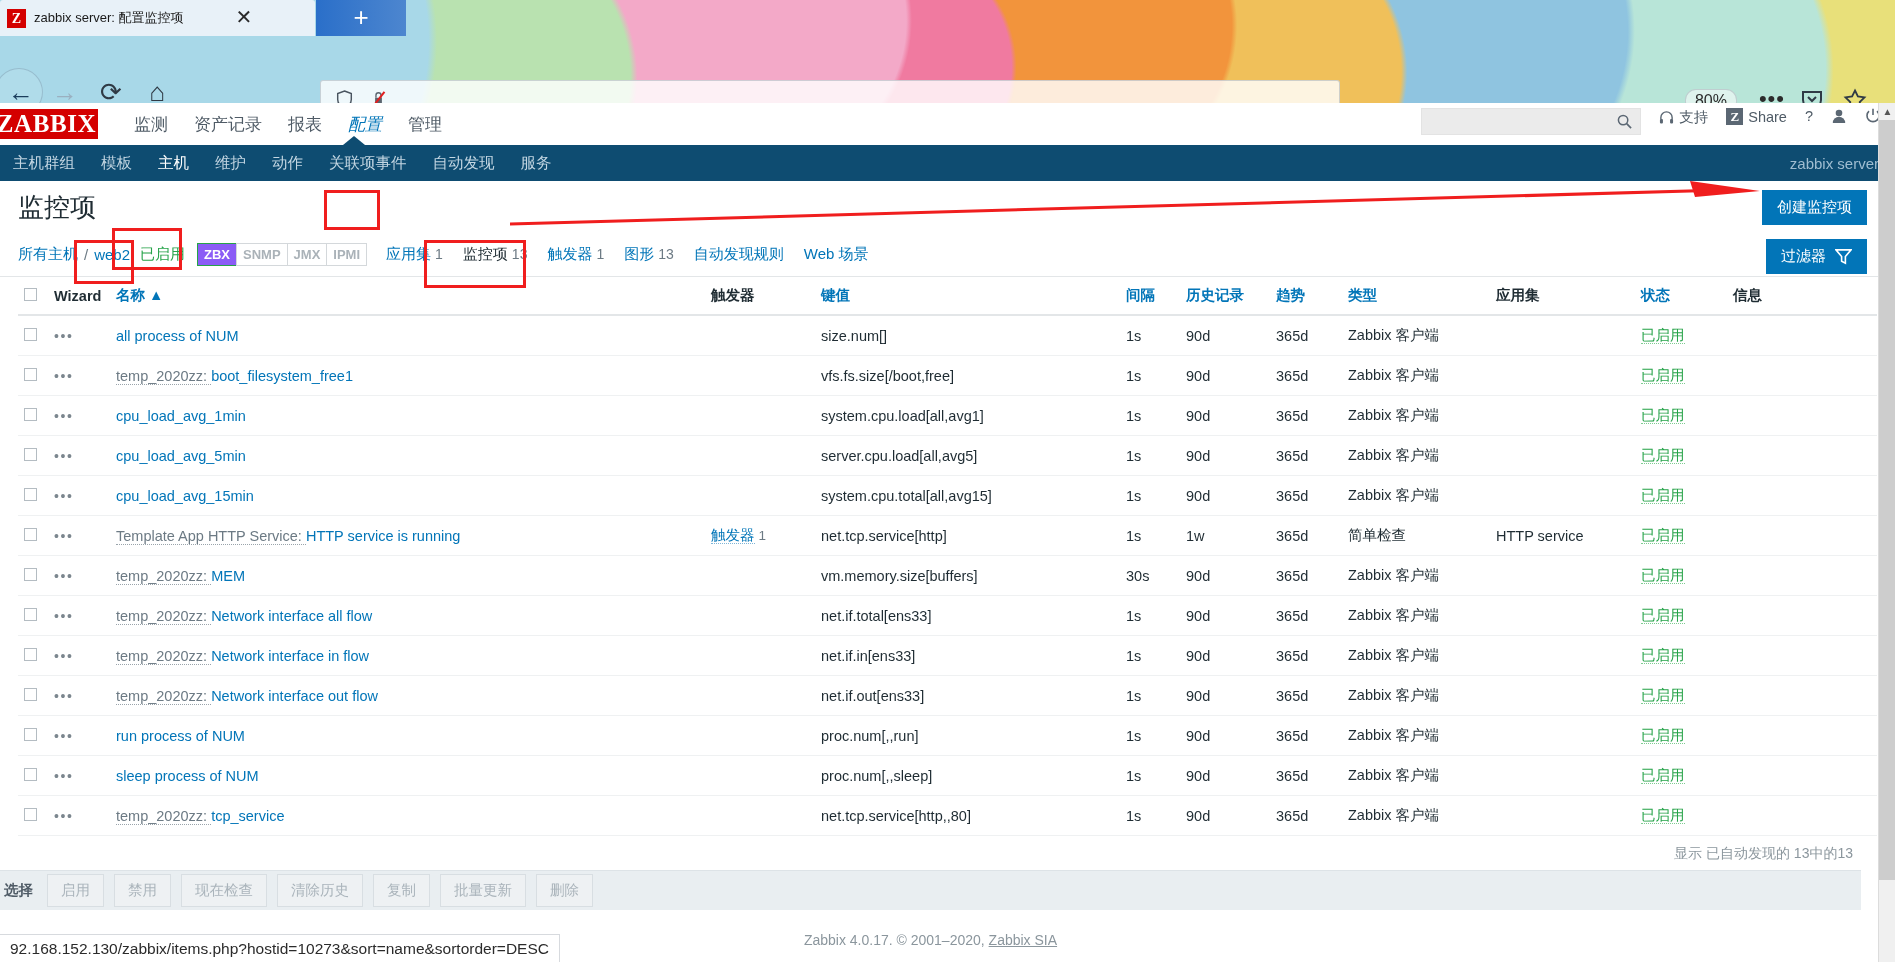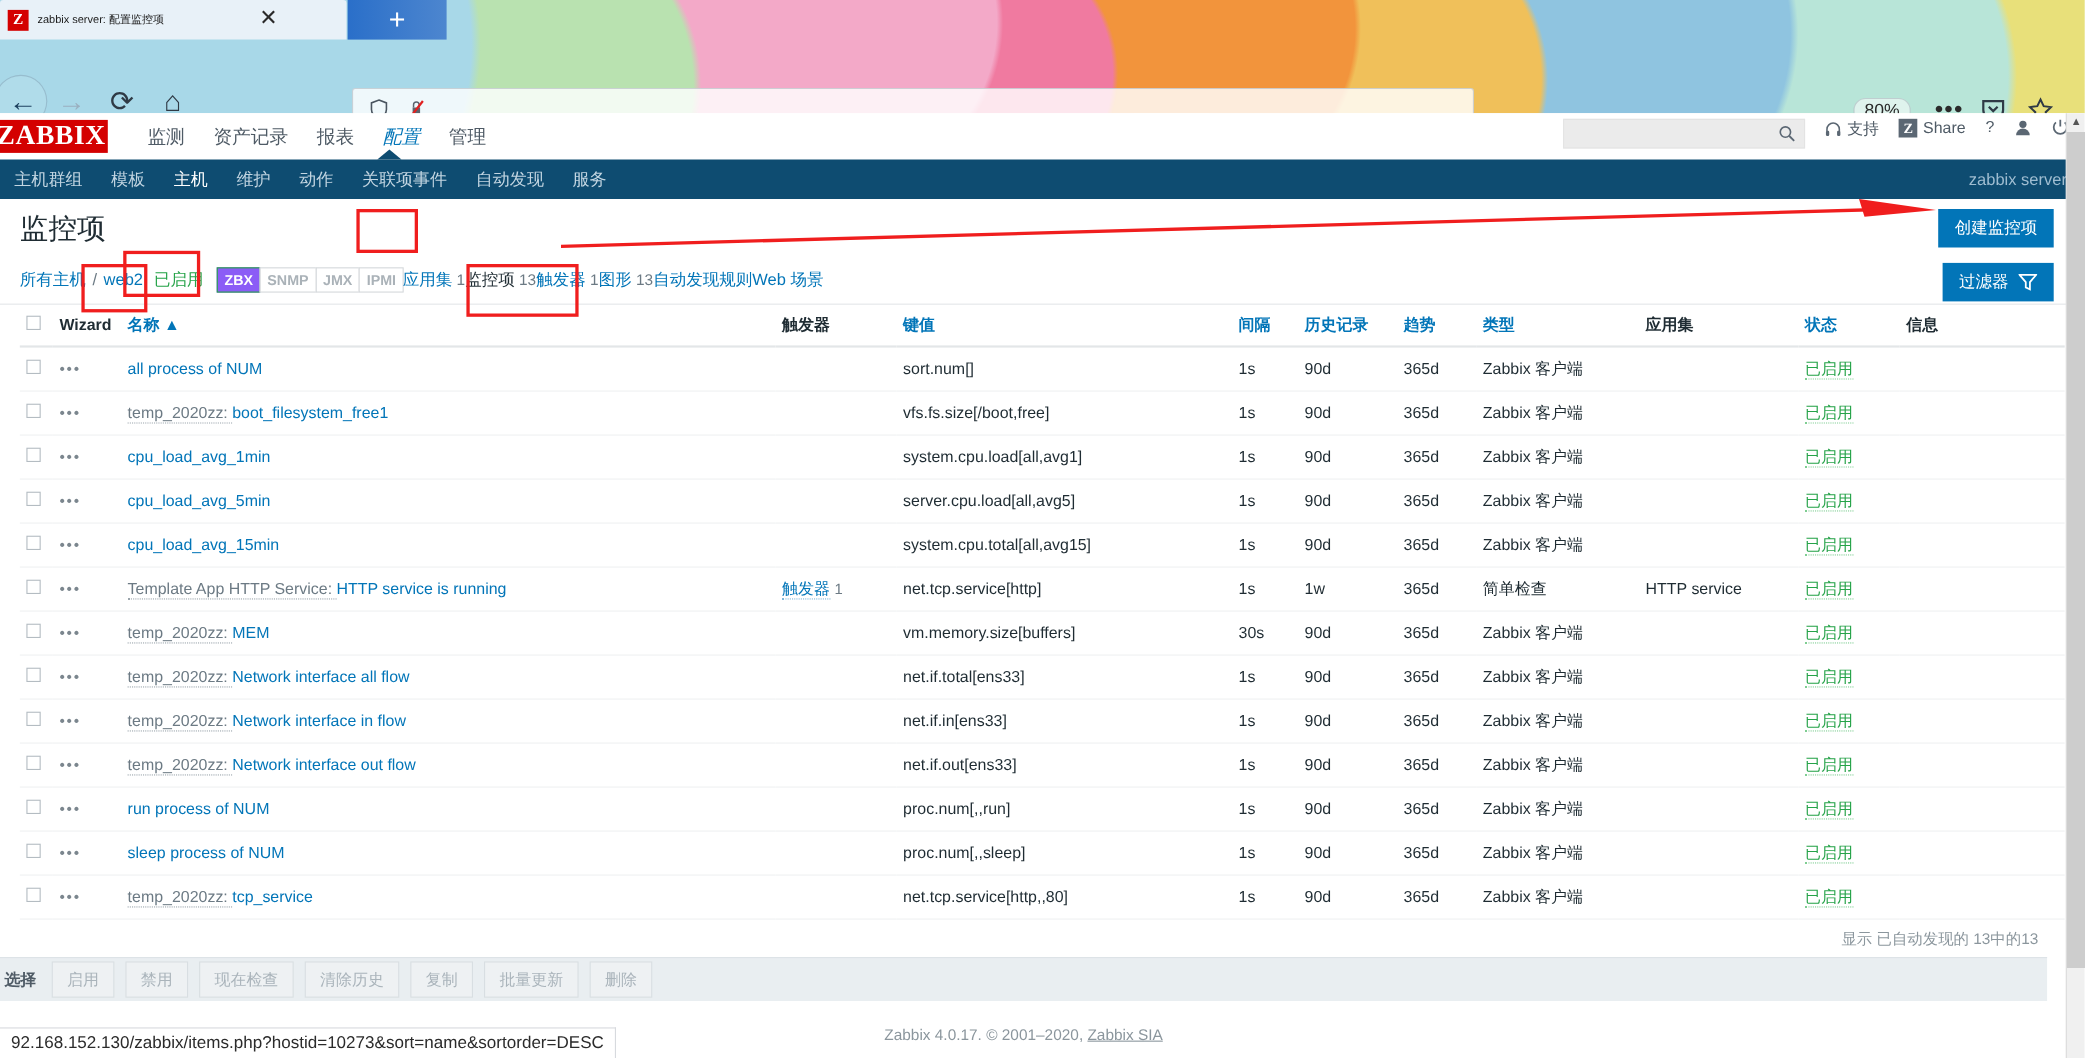--- a/index.html
+++ b/index.html
@@ -31,21 +31,21 @@
     background:#e8f1f8;
     border-top-left-radius:3px; border-top-right-radius:3px;
     display:flex; align-items:center;
   }
   #tab-favicon {
     width:19px; height:19px; margin-left:7px; background:#d40000;
     color:#fff; font-size:14px; font-weight:bold; line-height:19px; text-align:center;
     font-family:"Liberation Serif", serif;
   }
   #tab-title {
-    margin-left:8px; font-size:10px; color:#1a1a1a; white-space:nowrap;
+    margin-left:8px; font-size:13px; color:#1a1a1a; white-space:nowrap;
     overflow:hidden; max-width:215px;
   }
   #tab-close {
     position:absolute; right:60px; top:7px; width:22px; height:22px;
     font-size:20px; line-height:21px; text-align:center; color:#2a2a2a; cursor:pointer;
   }
   #new-tab {
     position:absolute; left:316px; top:0; width:90px; height:36px;
     background:linear-gradient(90deg,#2a6fc9,#4d86cf);
     color:#fff; font-size:26px; line-height:34px; text-align:center; cursor:pointer;
@@ -163,21 +163,21 @@
   }
   .bc-link { font-size:15px; color:#0275b8; cursor:pointer; }
   .bc-sep { font-size:15px; color:#6c7a84; margin:0 6px; }
   .bc-status { font-size:15px; color:#26a349; margin-left:10px; margin-right:12px; }
   .proto-group { display:flex; }
   .proto {
     font-size:13px; padding:3px 6px; border:1px solid #d4d8db; color:#aab2b8;
     background:#fff; margin-right:-1px; font-weight:bold;
   }
   .proto.on { background:#8b5cf6; border-color:#26a349; color:#fff; }
-  .tab-link { font-size:15px; color:#0275b8; cursor:pointer; white-space:nowrap; }
+  .tab-link { font-size:15px; color:#0275b8; margin-left:20px; cursor:pointer; white-space:nowrap; }
   .tab-link .cnt { color:#6c7a84; font-size:14px; margin-left:4px; }
   .tab-link.current { color:#1f2c33; }
   #filter-btn { position:absolute; right:28px; top:6px; display:flex; align-items:center; gap:9px; }
 
   
   #table-wrap { background:#fff; padding:0 18px; }
   table { width:100%; border-collapse:collapse; }
   thead th {
     font-size:14.5px; color:#1f2c33; font-weight:bold; text-align:left;
     padding:9px 6px; border-bottom:2px solid #e3e6e8; white-space:nowrap;
@@ -458,21 +458,21 @@
           <th class="link">状态</th>
           <th>信息</th>
         </tr>
       </thead>
       <tbody id="items-tbody">
           <tr>
             <td><span class="cb"></span></td>
             <td><span class="dots">•••</span></td>
             <td><span class="it-name">all process of NUM</span></td>
             <td></td>
-            <td>sort.num[]</td>
+            <td>size.num[]</td>
             <td>1s</td>
             <td>90d</td>
             <td>365d</td>
             <td>Zabbix 客户端</td>
             <td></td>
             <td><span class="status-on">已启用</span></td>
             <td></td>
           </tr>
           <tr>
             <td><span class="cb"></span></td>

